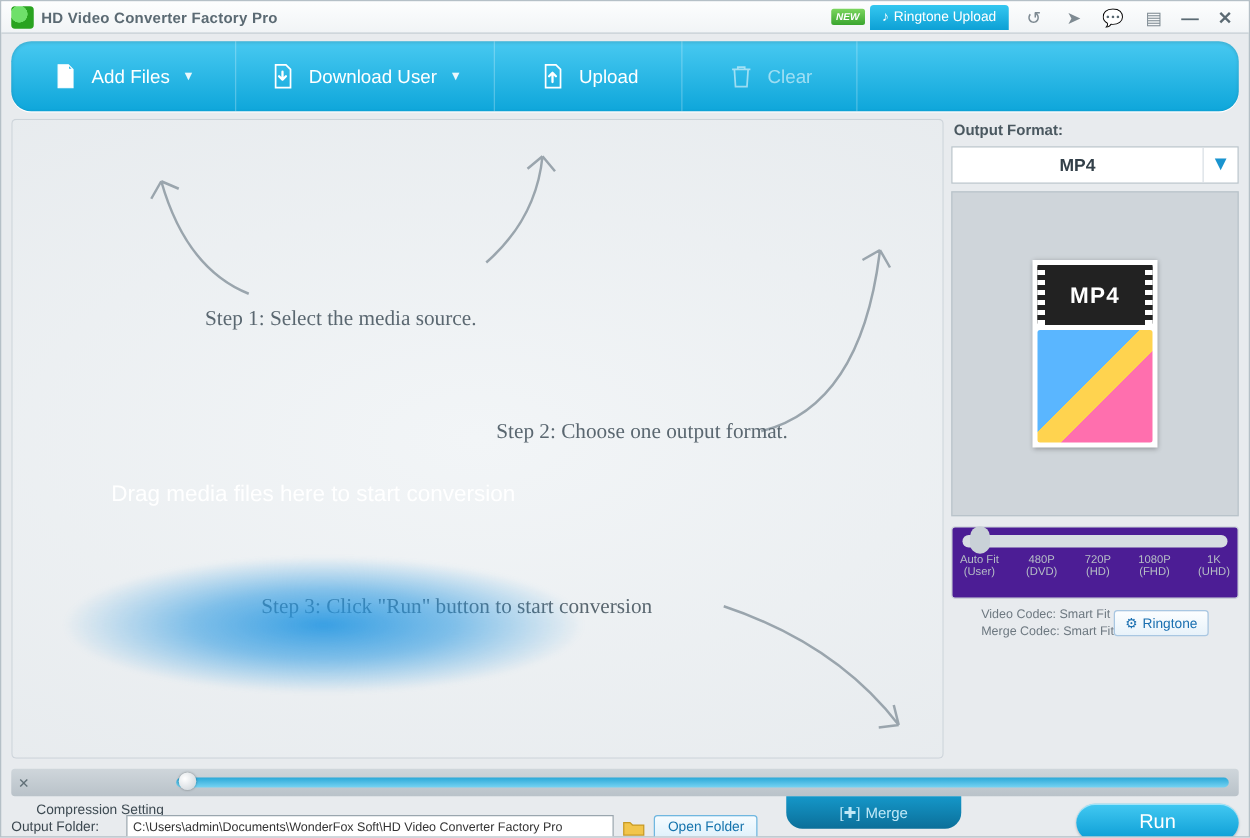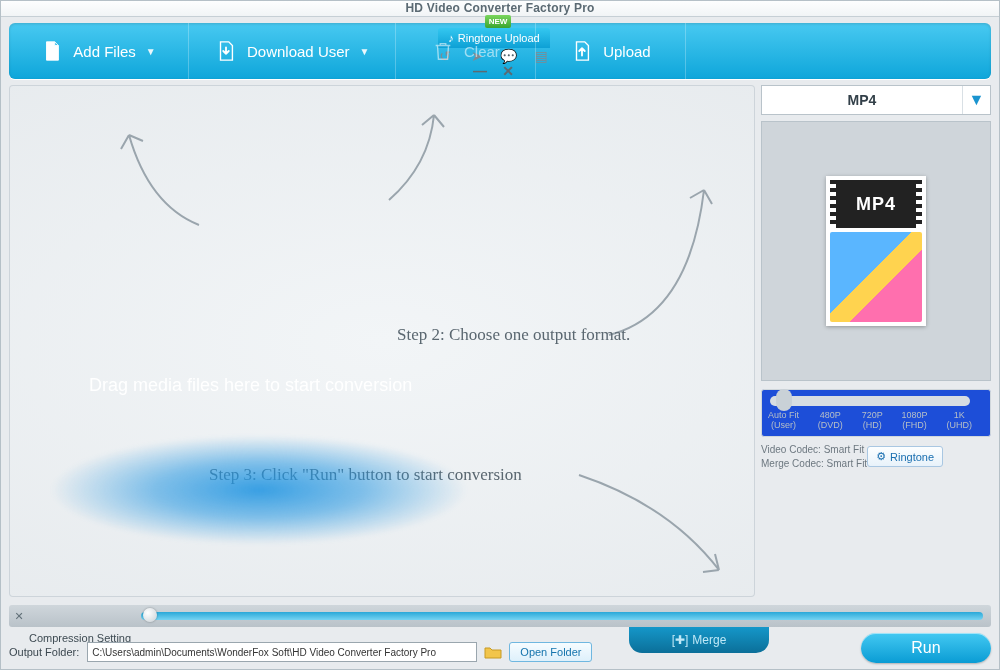--- a/index.html
+++ b/index.html
@@ -1,31 +1,31 @@
 <!DOCTYPE html>
 <html><head>
 <meta charset="utf-8">
 <style>
 * { box-sizing: border-box; margin: 0; padding: 0; font-family: "Segoe UI", Tahoma, sans-serif; }
 body { width: 1000px; height: 670px; background: #e8ebee; overflow: hidden; border: 1px solid #b5c0c7; }
 
 
-.titlebar { height: 16px; display: flex; align-items: center; background: linear-gradient(#fdfefe,#f1f4f6); border-bottom: 1px solid #c6cfd5; font-size: 12px; color: #5b6a73; flex-direction: column; }
+.titlebar { height: 26px; display: flex; align-items: center; background: linear-gradient(#fdfefe,#f1f4f6); border-bottom: 1px solid #c6cfd5; font-size: 12px; color: #5b6a73; }
 .titlebar .logo { width: 18px; height: 18px; margin: 0 6px 0 8px; border-radius: 3px; background: radial-gradient(circle at 35% 35%, #6fe06a 0 40%, #29a320 42% 100%); position: relative; }
 .titlebar .title { font-weight: 600; letter-spacing: .2px; }
 .titlebar .spacer { flex: 1; }
-.titlebar .new-badge { font-size: 8px; background: linear-gradient(#7bd65e,#3aa52f); color: #fff; padding: 2px 4px; border-radius: 2px; margin-right: 4px; font-weight: bold; }
+.titlebar .new-badge { font-size: 8px; background: linear-gradient(#7bd65e,#3aa52f); color: #fff; padding: 2px 4px; border-radius: 2px; margin-right: 4px; font-weight: bold; font-style: italic; }
 .ringtone { background: linear-gradient(#34c7f0,#0da0d5); color: #fff; font-size: 11px; padding: 4px 10px; border-radius: 3px 3px 0 0; display: flex; align-items: center; gap: 4px; margin-right: 12px; cursor: pointer; }
 .tb-icons { display: flex; gap: 16px; margin-right: 14px; }
 .tb-icons span { width: 16px; height: 16px; color: #7e8a92; cursor: pointer; display: flex; align-items: center; justify-content: center; font-size: 14px; }
 .win-ctrl { display: flex; gap: 14px; margin-right: 12px; }
 .win-ctrl span { width: 14px; height: 14px; color: #5b6a73; font-weight: bold; cursor: pointer; display: flex; align-items: center; justify-content: center; font-size: 14px; }
 
 
-.bigbar { margin: 6px 8px; height: 56px; border-radius: 6px; background: linear-gradient(#48c9f1,#0ea6da); display: flex; align-items: stretch; box-shadow: 0 1px 3px rgba(0,0,0,.15) inset, 0 1px 0 #fff; }
+.bigbar { margin: 6px 8px; height: 56px; border-radius: 16px; background: linear-gradient(#48c9f1,#0ea6da); display: flex; align-items: stretch; box-shadow: 0 1px 3px rgba(0,0,0,.15) inset, 0 1px 0 #fff; }
 .bigbar .btn { flex: 0 0 auto; min-width: 180px; display: flex; align-items: center; justify-content: center; gap: 10px; color: #fff; font-size: 15px; font-weight: 500; cursor: pointer; border-right: 1px solid rgba(255,255,255,.25); padding: 0 26px; }
 .bigbar .btn .caret { font-size: 10px; opacity: .9; }
 .bigbar .btn.disabled { color: rgba(255,255,255,.55); cursor: default; }
 .bigbar .btn.disabled svg { opacity: .55; }
 .bigbar .fill { flex: 1; }
 
 
 .file-ic { width: 22px; height: 22px; }
 
 
@@ -43,40 +43,40 @@
 .fmt-select .fmt-label { flex: 1; text-align: center; font-weight: bold; color: #334049; font-size: 14px; }
 .fmt-select .fmt-caret { width: 28px; height: 100%; display: flex; align-items: center; justify-content: center; border-left: 1px solid #d9e0e5; color: #1a94cf; }
 .thumb-box { margin-top: 6px; background: #cfd5da; border: 1px solid #b9c3ca; height: 260px; display: flex; align-items: center; justify-content: center; }
 .mp4-card { width: 100px; height: 150px; background: #fff; box-shadow: 0 1px 4px rgba(0,0,0,.3); padding: 4px; display: flex; flex-direction: column; }
 .mp4-card .film { height: 48px; background: #222; border-radius: 2px; position: relative; display: flex; align-items: center; justify-content: center; }
 .mp4-card .film::before,.mp4-card .film::after { content:""; position:absolute; top:0; bottom:0; width:6px; background: repeating-linear-gradient(#222 0 4px,#fff 4px 8px);}
 .mp4-card .film::before{left:0} .mp4-card .film::after{right:0}
 .mp4-card .film span { color:#fff; font-weight:bold; font-size:18px; letter-spacing:1px; }
 .mp4-card .pic { flex:1; margin-top:4px; background: linear-gradient(135deg,#5ab6ff 0 45%, #ffd34f 45% 60%, #ff6fae 60% 100%); border-radius:2px; }
 
-.res-bar { margin-top: 8px; height: 48px; border: 1px solid #d0d7dc; border-radius: 3px; background: #1d4ed8; padding: 4px 18px 0 6px; }
+.res-bar { margin-top: 8px; height: 58px; border: 1px solid #d0d7dc; border-radius: 3px; background: #4c1d95; padding: 4px 6px 0 6px; }
 .res-track { height: 10px; background: #d7dde2; border-radius: 5px; position: relative; margin: 2px 2px 4px 2px; }
 .res-thumb { position: absolute; left: 6px; top: -7px; width: 16px; height: 22px; background: #c9d1d7; border-radius: 8px; }
 .res-labels { display: flex; justify-content: space-between; font-size: 9px; color: #b6bfc6; text-align: center; }
 .res-labels div { line-height: 1.15; }
 
-.codec-row { display: flex; align-items: center; justify-content: flex-start; margin-top: 6px; font-size: 10px; color: #6d7880; }
+.codec-row { display: flex; align-items: center; justify-content: center; margin-top: 6px; font-size: 10px; color: #6d7880; }
 .codec-row .lines { line-height: 1.35; }
 .settings-btn { border: 1px solid #a9c7e2; background: linear-gradient(#fcfeff,#e8f2fa); border-radius: 3px; padding: 3px 8px; color: #1a6fb0; font-size: 11px; display: flex; align-items: center; gap: 4px; cursor: pointer; }
 
 
 .comp-bar { margin: 8px 8px 0 8px; height: 22px; display: flex; align-items: center; background: linear-gradient(#cfd6db,#b9c2c9); border-radius: 3px; font-size: 11px; color: #3d4a52; }
 .comp-bar .close-x { width:20px; display:flex; align-items:center; justify-content:center; cursor:pointer; color:#617078; }
 .comp-bar .label { padding: 0 10px 0 0; margin-top: 44px; }
 .comp-bar .track { flex: 1; height: 8px; margin-right: 8px; background: linear-gradient(#2aa8d8,#76d3f2); border-radius: 4px; position: relative; }
 .comp-bar .track .knob { position:absolute; left:2px; top:-4px; width:14px; height:14px; border-radius:50%; background: radial-gradient(circle at 35% 35%, #fff, #c8d0d6); box-shadow: 0 0 2px rgba(0,0,0,.4); }
 
 
 .bottom { margin: 6px 8px 0 8px; height: 38px; display: flex; align-items: center; position: relative; }
-.bottom .of-label { font-size: 11px; color: #3c4850; margin-right: 8px; }
+.bottom .of-label { font-size: 11px; color: #3c4850; margin-right: 22px; }
 .bottom .of-input { width: 390px; height: 20px; font-size: 10px; padding: 2px 4px; border: 1px solid #9aa6ae; background: #fff; color: #333; }
 .bottom .folder-ic { width:20px; height:20px; margin: 0 6px; cursor:pointer; display:flex; align-items:center; justify-content:center; }
 .open-folder { border:1px solid #6fb7e0; background: linear-gradient(#f6fcff,#def0fb); color:#1574ad; font-size:11px; padding:3px 10px; border-radius:3px; cursor:pointer; }
 .merge-pill { position:absolute; left:620px; top:-6px; width:140px; height:26px; border-radius: 0 0 13px 13px; background: linear-gradient(#1597c9,#0b6f99); color:#bfe8f7; font-size:12px; display:flex; align-items:center; justify-content:center; gap:4px; cursor:pointer; }
 .run-btn { position:absolute; right:0; top:0; width:130px; height:30px; border-radius:15px; background: linear-gradient(#43c9f2,#0a9cd4); color:#fff; font-size:16px; font-weight:500; display:flex; align-items:center; justify-content:center; cursor:pointer; box-shadow: inset 0 1px 0 rgba(255,255,255,.5), 0 1px 2px rgba(0,0,0,.25); }
 </style>
 </head>
 <body>
 
 <div class="titlebar">
@@ -110,59 +110,61 @@
     <span class="caret">▼</span>
   </div>
   <div class="btn">
     <svg class="file-ic" viewBox="0 0 24 24">
         <path fill="none" stroke="#fff" stroke-width="1.5" d="M6 2h9l4 4v16H6z"></path>
         <path d="M12 8v7m0 0 3-3m-3 3-3-3" stroke="#fff" stroke-width="2" fill="none" stroke-linecap="round"></path>
       </svg>
     <span>Download User</span>
     <span class="caret">▼</span>
   </div>
-  <div class="btn disabled" style="min-width:140px">
-    <svg class="file-ic" viewBox="0 0 24 24">
-        <path fill="none" stroke="#fff" stroke-width="1.5" d="M4 6h16M9 6V4h6v2m-9 0 1 15h10l1-15"></path>
-      </svg>
-    <span>Clear</span>
-  </div>
   <div class="btn" style="min-width:150px">
     <svg class="file-ic" viewBox="0 0 24 24">
         <path fill="none" stroke="#fff" stroke-width="1.5" d="M6 2h9l4 4v16H6z"></path>
         <path d="M12 17V9m0 0 3 3m-3-3-3 3" stroke="#fff" stroke-width="2" fill="none" stroke-linecap="round"></path>
       </svg>
     <span>Upload</span>
+  </div>
+  <div class="btn disabled" style="min-width:140px">
+    <svg class="file-ic" viewBox="0 0 24 24">
+        <path fill="none" stroke="#fff" stroke-width="1.5" d="M4 6h16M9 6V4h6v2m-9 0 1 15h10l1-15"></path>
+      </svg>
+    <span>Clear</span>
   </div>
   <div class="fill"></div>
 </div>
 
 <div class="main">
   <div class="drop-panel">
     <svg class="arrow" style="left:90px;top:30px;width:120px;height:120px" viewBox="0 0 120 120">
         <path d="M100 110 Q50 90 30 20 M30 20 l-8 14 M30 20 l14 6"></path>
       </svg>
     <svg class="arrow" style="left:370px;top:20px;width:120px;height:100px" viewBox="0 0 120 100">
         <path d="M10 95 Q50 60 55 10 M55 10 l-12 10 M55 10 l10 12"></path>
       </svg>
     <svg class="arrow" style="left:590px;top:90px;width:140px;height:170px" viewBox="0 0 140 170">
         <path d="M10 160 Q90 140 105 15 M105 15 l-14 8 M105 15 l8 14"></path>
       </svg>
     <svg class="arrow" style="left:560px;top:380px;width:170px;height:120px" viewBox="0 0 170 120">
         <path d="M10 10 Q100 40 150 105 M150 105 l-4 -16 M150 105 l-16 2"></path>
       </svg>
 
+    <div class="step" style="left:155px;top:150px">Step 1: Select the media source.</div>
     <div class="step" style="left:388px;top:240px">Step 2: Choose one output format.</div>
     <div class="step" style="left:200px;top:380px">Step 3: Click "Run" button to start conversion</div>
 
     <div class="glow"></div>
     <div class="drag-text" style="top:290px">Drag media files here to start conversion</div>
   </div>
 
   <div class="right-panel">
+    <div class="rp-title">Output Format:</div>
     <div class="fmt-select">
       <div class="fmt-label">MP4</div>
       <div class="fmt-caret">▼</div>
     </div>
     <div class="thumb-box">
       <div class="mp4-card">
         <div class="film">
             <span>MP4</span>
           </div>
         <div class="pic"></div>

